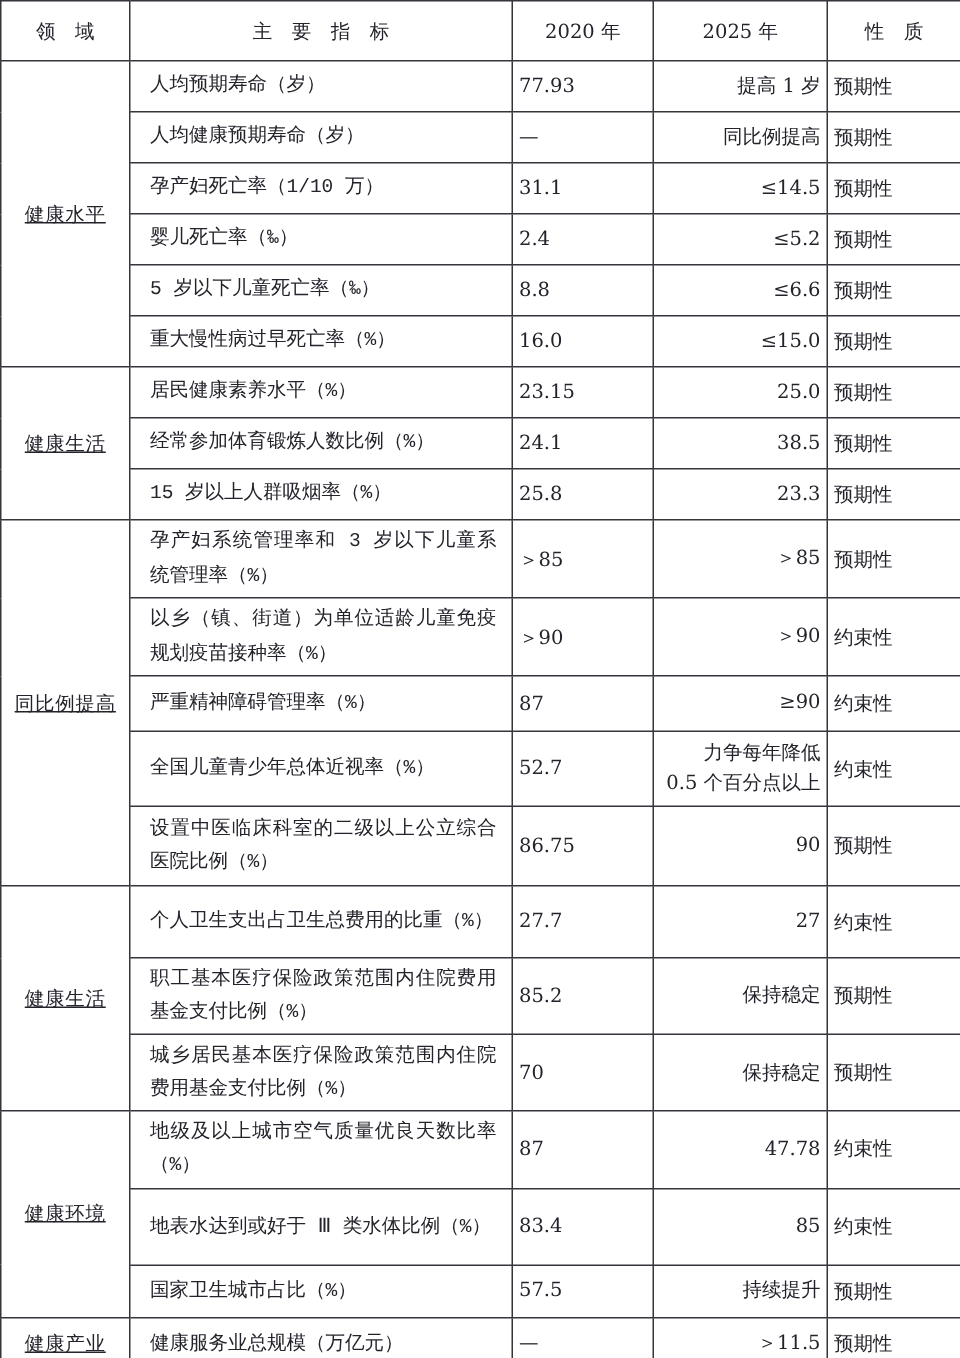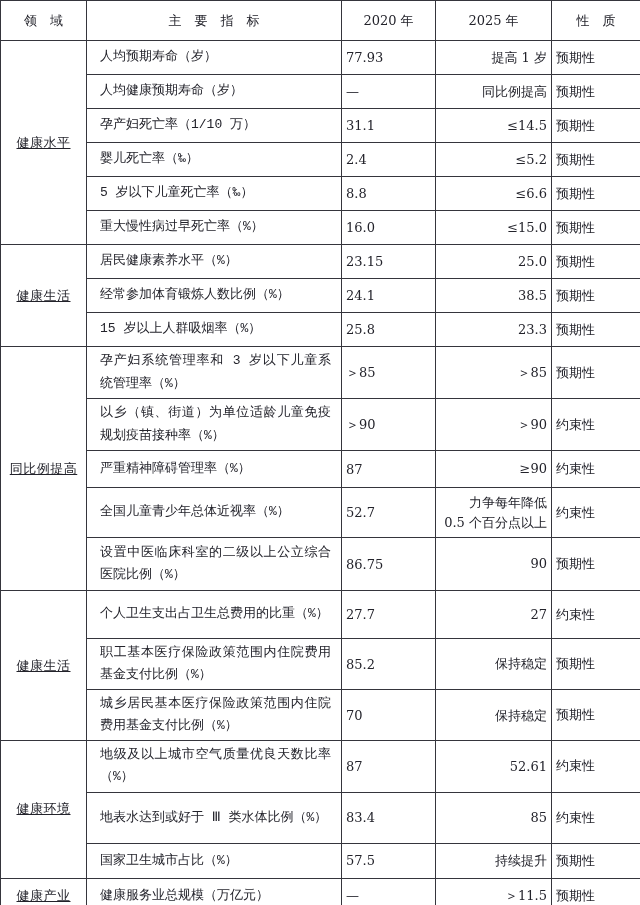--- a/index.html
+++ b/index.html
@@ -167,21 +167,21 @@
       <td class="ind">城乡居民基本医疗保险政策范围内住院费用基金支付比例（%）</td>
       <td class="val">70</td>
       <td class="v2025">保持稳定</td>
       <td class="val">预期性</td>
     </tr>
 
     <tr class="h50">
       <td class="group" rowspan="3">健康环境</td>
       <td class="ind">地级及以上城市空气质量优良天数比率（%）</td>
       <td class="val">87</td>
-      <td class="v2025">52.61</td>
+      <td class="v2025">47.78</td>
       <td class="val">约束性</td>
     </tr>
     <tr class="h51">
       <td class="ind">地表水达到或好于 Ⅲ 类水体比例（%）</td>
       <td class="val">83.4</td>
       <td class="v2025">85</td>
       <td class="val">约束性</td>
     </tr>
     <tr class="h35">
       <td class="ind">国家卫生城市占比（%）</td>

